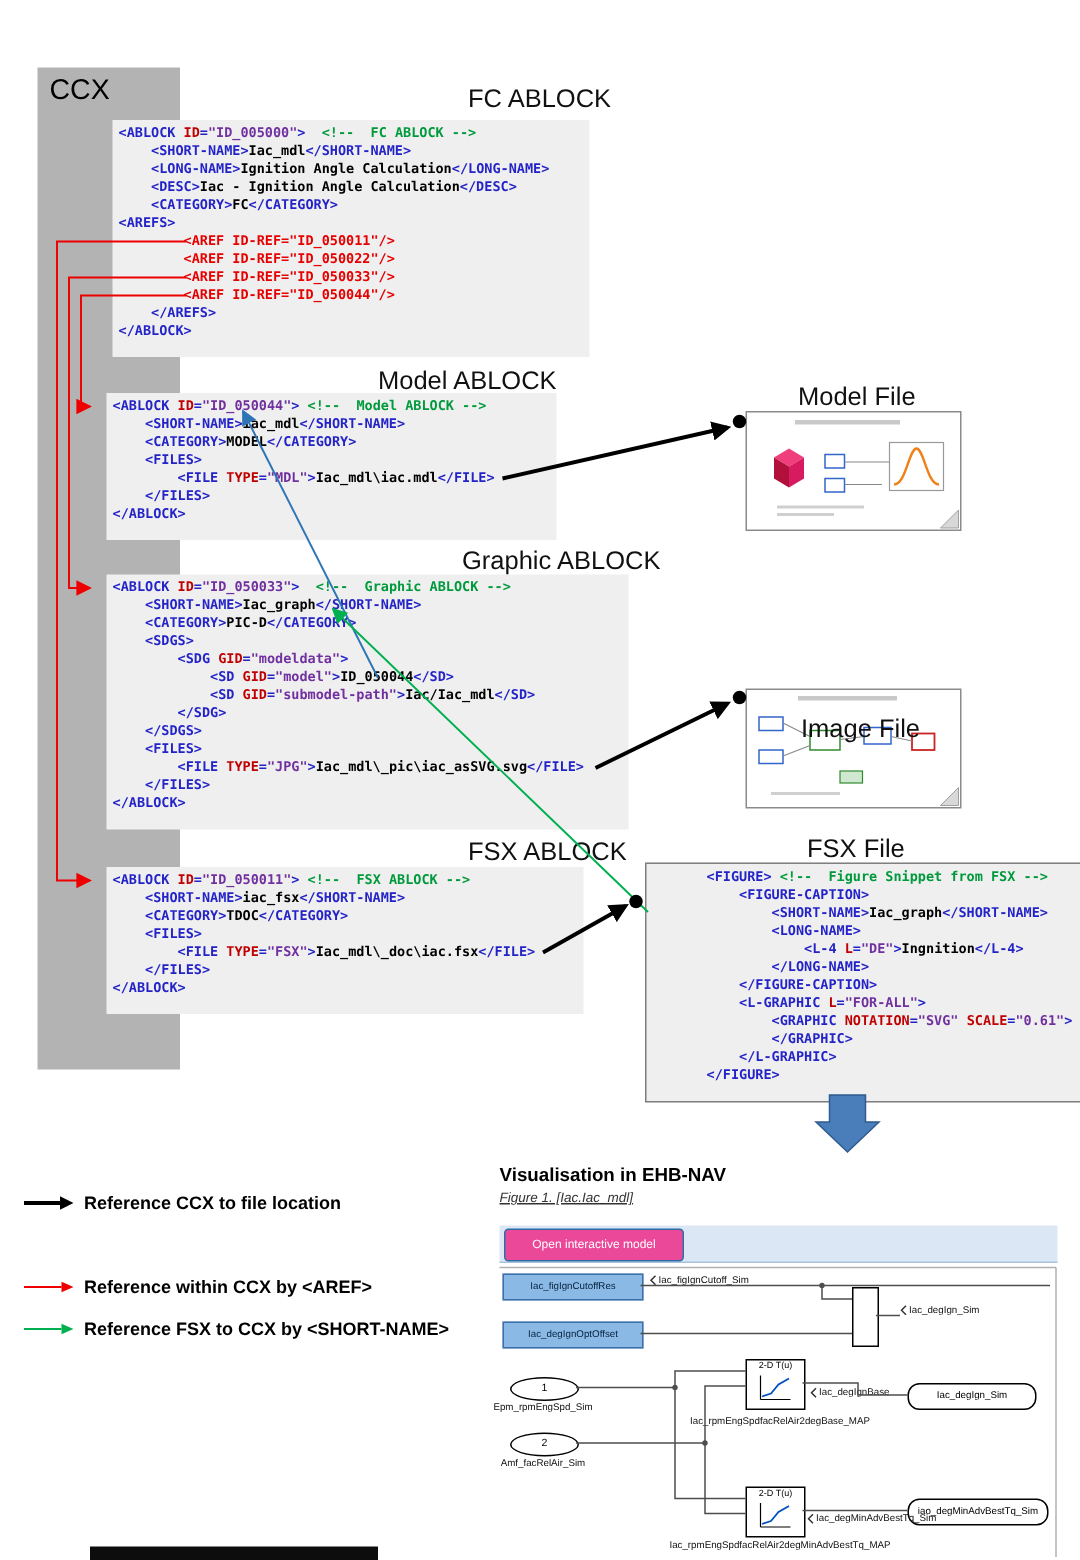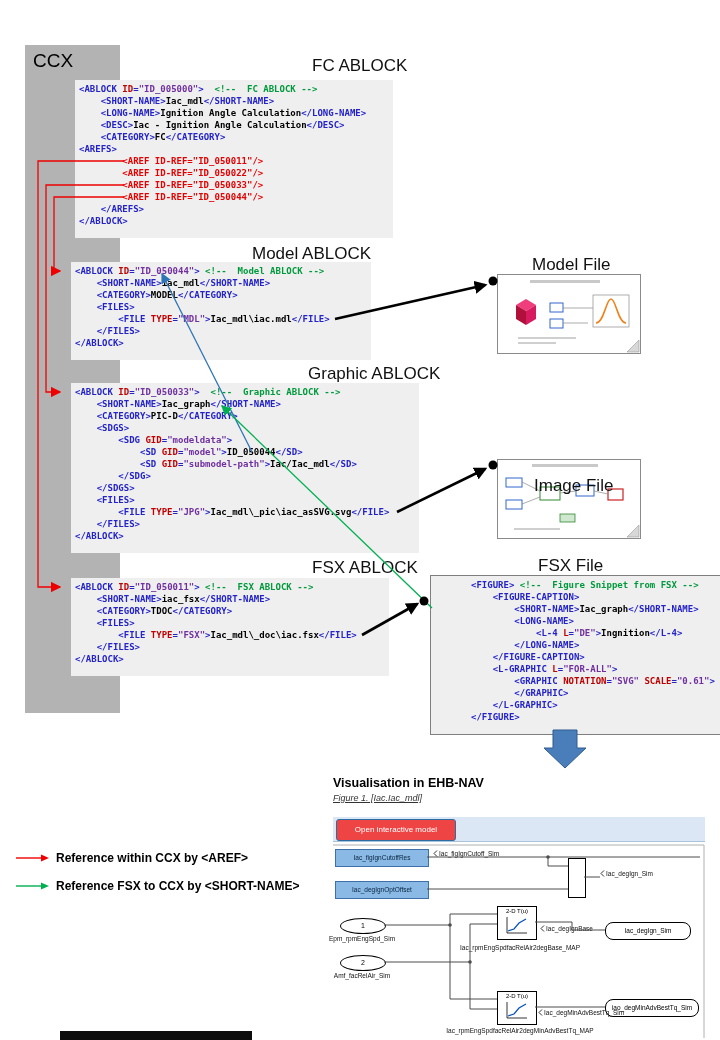--- a/index.html
+++ b/index.html
@@ -22,21 +22,21 @@
   .btitle{position:absolute;z-index:11;font-size:17px;font-weight:500;color:#111;}
   
   .thumb{position:absolute;width:142px;height:78px;background:#fff;border:1px solid #8a8a8a;z-index:10;}
   
   .legend-row{position:absolute;left:15px;height:16px;display:flex;align-items:center;z-index:10;}
   .legend-label{margin-left:7px;font-size:12px;font-weight:600;color:#000;white-space:nowrap;}
   
   .viz-title{position:absolute;left:333px;top:776px;font-size:12.5px;font-weight:700;z-index:10;}
   .viz-caption{position:absolute;left:333px;top:793px;font-size:9px;font-style:italic;color:#333;z-index:10;text-decoration:underline;}
   .viz-strip{position:absolute;left:333px;top:817px;width:372px;height:24px;background:#dbe7f4;border-bottom:1px solid #aac3dd;z-index:5;}
-  .viz-button{position:absolute;left:336px;top:819px;width:118px;height:20px;background:#ef4444;border:1px solid #2e6da4;
+  .viz-button{position:absolute;left:336px;top:819px;width:118px;height:20px;background:#ec4899;border:1px solid #2e6da4;
               border-radius:3px;color:#fff;font-size:8px;text-align:center;line-height:20px;z-index:12;cursor:pointer;}
   .sim-goto{position:absolute;width:92px;height:16px;background:#8ab9e6;border:1px solid #3f6fa8;color:#06233d;
             font-size:6.5px;text-align:center;line-height:16px;z-index:12;overflow:hidden;}
   .sim-mux{position:absolute;left:568px;top:858px;width:16px;height:38px;background:#fff;border:1px solid #000;z-index:12;}
   .sim-oval{position:absolute;width:44px;height:14px;background:#fff;border:1px solid #000;border-radius:50%;
             font-size:7px;text-align:center;line-height:14px;z-index:12;}
   .sim-out{position:absolute;height:16px;background:#fff;border:1px solid #000;border-radius:8px;
            font-size:6.5px;text-align:center;line-height:16px;z-index:12;overflow:hidden;}
   .sim-lookup{position:absolute;width:38px;height:32px;background:#fff;border:1px solid #000;z-index:12;text-align:center;}
   .sim-lookup .lk-title{font-size:6px;line-height:8px;}
@@ -97,20 +97,27 @@
       <rect x="62" y="54" width="15" height="8" fill="#cfe8cf" stroke="#2f8a2f" stroke-width="0.8"></rect>
       <line x1="24" y1="22" x2="42" y2="31" stroke="#888" stroke-width="0.7"></line>
       <line x1="24" y1="44" x2="42" y2="37" stroke="#888" stroke-width="0.7"></line>
       <line x1="62" y1="33" x2="78" y2="31" stroke="#888" stroke-width="0.7"></line>
       <line x1="96" y1="31" x2="110" y2="34" stroke="#888" stroke-width="0.7"></line>
       <rect x="16" y="68" width="46" height="2" fill="#cfcfcf"></rect>
       <polygon points="129,77 141,65 141,77" fill="#d8d8d8" stroke="#999" stroke-width="0.6"></polygon>
     </svg>
   </div>
 
+  <div class="legend-row" style="top:794px;">
+    <svg width="34" height="12" viewBox="0 0 34 12">
+      <line x1="1" y1="6" x2="25" y2="6" stroke-width="2.6" stroke="#000000"></line>
+      <polygon points="25,1.5 34,6 25,10.5" fill="#000000"></polygon>
+    </svg>
+    <span class="legend-label">Reference CCX to file location</span>
+  </div>
   <div class="legend-row" style="top:850px;justify-content:space-between;">
     <svg width="34" height="12" viewBox="0 0 34 12">
       <line x1="1" y1="6" x2="26" y2="6" stroke-width="1.4" stroke="#ee0000"></line>
       <polygon points="26,2.5 34,6 26,9.5" fill="#ee0000"></polygon>
     </svg>
     <span class="legend-label">Reference within CCX by &lt;AREF&gt;</span>
   </div>
   <div class="legend-row" style="top:878px;justify-content:center;">
     <svg width="34" height="12" viewBox="0 0 34 12">
       <line x1="1" y1="6" x2="26" y2="6" stroke-width="1.4" stroke="#00b050"></line>

